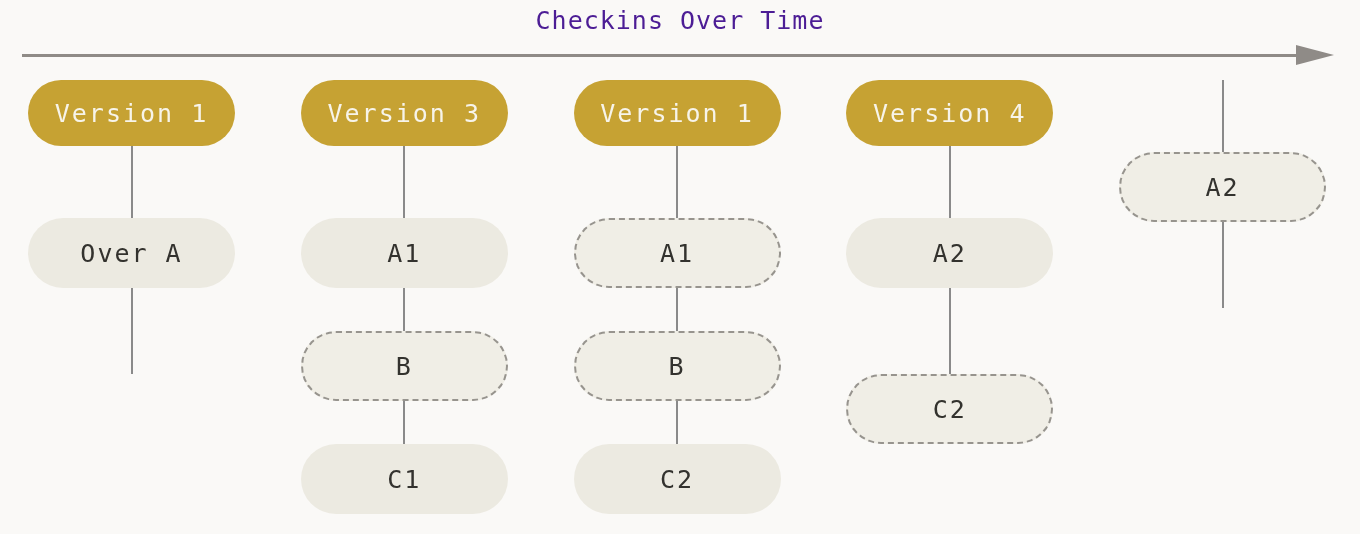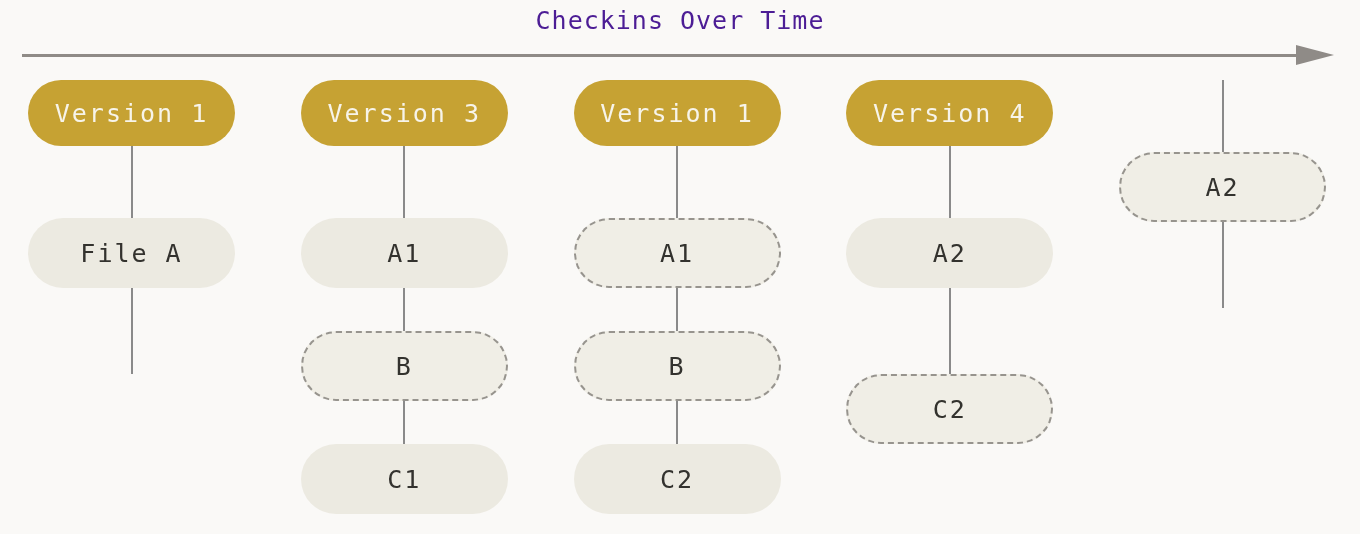--- a/index.html
+++ b/index.html
@@ -100,21 +100,21 @@
 
 <div class="title">Checkins Over Time</div>
 
 <div class="arrow-line"></div>
 <div class="arrow-head"></div>
 
 <div class="diagram">
     <div class="column">
       <div class="version-pill">Version 1</div>
       <div class="connector gap-lg"></div>
-      <div class="file-pill">File A</div>
+      <div class="file-pill">Over A</div>
       <div class="connector gap-sm"></div>
       <div class="connector gap-sm"></div>
     </div>
     <div class="column">
       <div class="version-pill">Version 3</div>
       <div class="connector gap-lg"></div>
       <div class="file-pill">A1</div>
       <div class="connector gap-sm"></div>
       <div class="file-pill dashed">B</div>
       <div class="connector gap-sm"></div>

